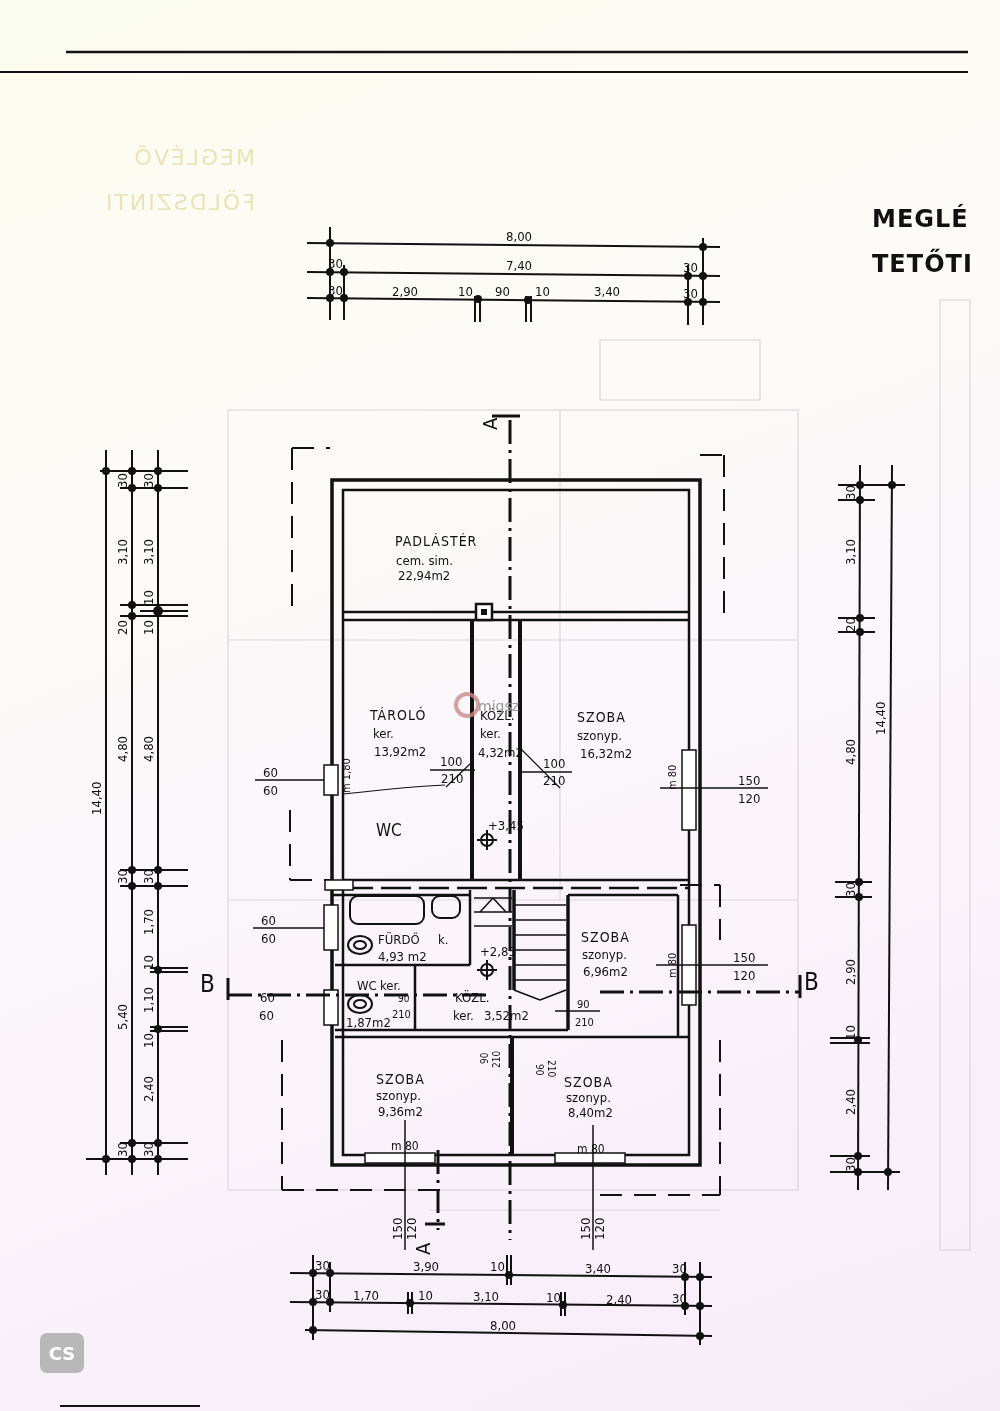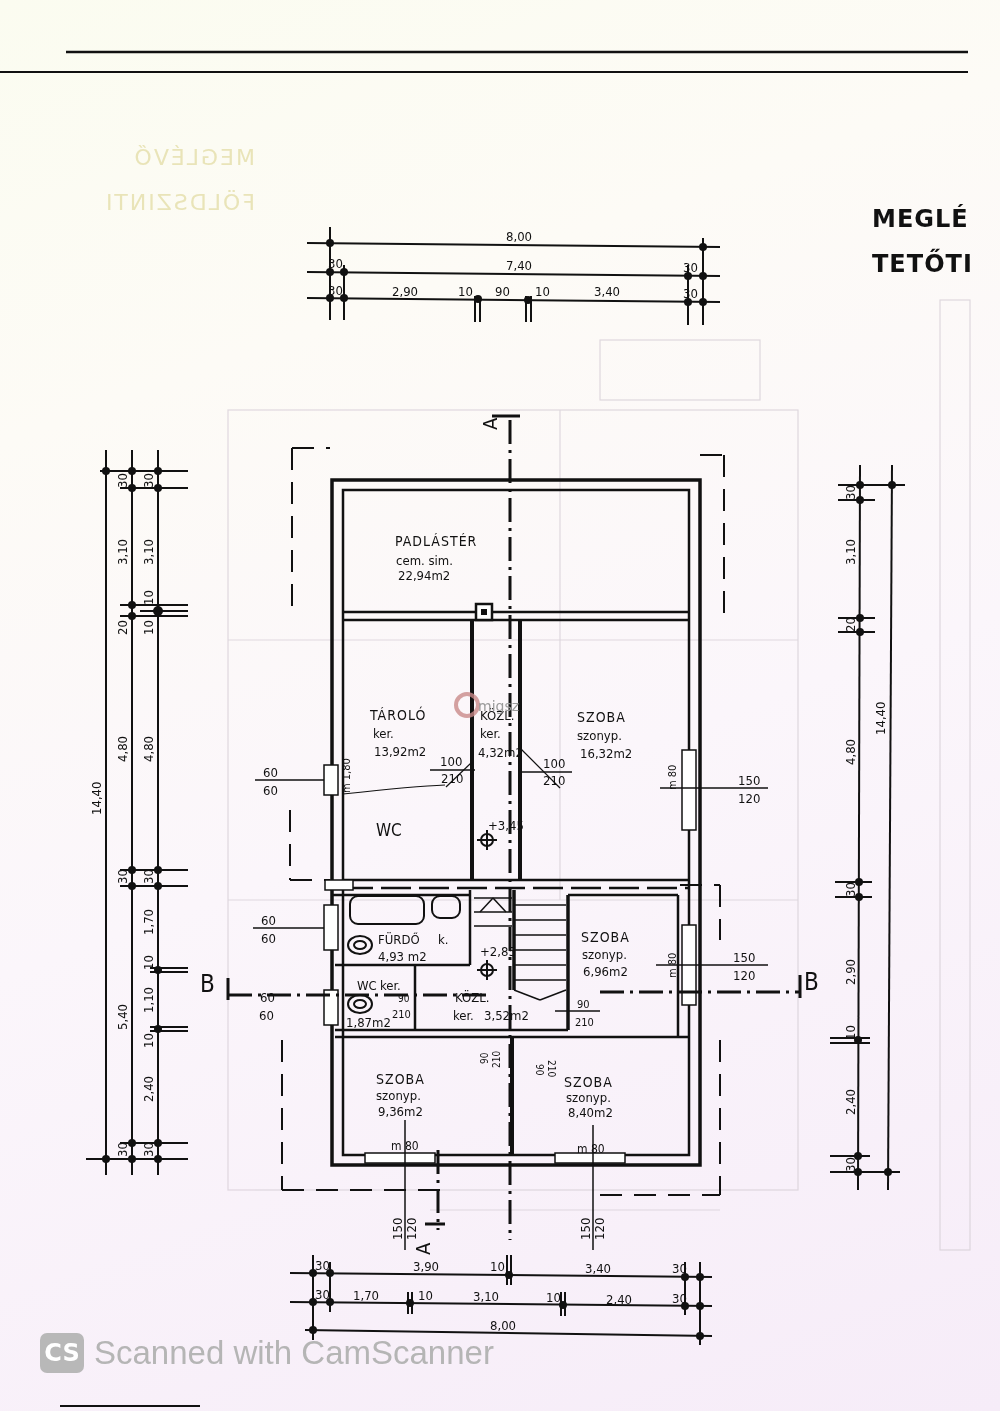--- a/index.html
+++ b/index.html
@@ -9,21 +9,21 @@
         background:linear-gradient(160deg,#fbfcf0 0%,#fdfbf6 25%,#fbf6fb 55%,#f6ecf8 100%);}
   svg{position:absolute;left:0;top:0;}
   .t{font-family:"DejaVu Sans Condensed","DejaVu Sans",sans-serif;fill:#111;}
   .dim{font-size:13px;}
   .room{font-size:14px;letter-spacing:1px;}
   .sub{font-size:13px;}
   .title{font-family:"DejaVu Sans",sans-serif;font-size:24px;font-weight:bold;fill:#111;letter-spacing:1px;}
   .ghost{font-family:"DejaVu Sans",sans-serif;font-size:22px;fill:#e9e4b8;letter-spacing:2px;}
   .cs{position:absolute;left:40px;top:1333px;display:flex;align-items:center;gap:10px;}
   .cs-badge{width:44px;height:40px;border-radius:7px;background:#b8b8b8;color:#fff;
-            font-family:"DejaVu Sans",sans-serif;font-weight:bold;font-size:24px;
+            font-family:"DejaVu Sans",sans-serif;font-weight:bold;font-size:18px;
             display:flex;align-items:center;justify-content:center;}
   .cs-text{font-family:"Liberation Sans",sans-serif;font-size:33px;color:#b5b5b5;}
   .wm{font-family:"DejaVu Sans",sans-serif;font-size:14px;fill:#9a9a9a;}
 </style>
 </head>
 <body>
 
 <div class="page"></div>
 
 <svg width="1000" height="1411" viewBox="0 0 1000 1411">
@@ -449,14 +449,13 @@
   </g>
 
   <g>
     <circle cx="467" cy="705" r="11" fill="none" stroke="#c98a8a" stroke-width="4" opacity="0.8"></circle>
     <text class="wm" x="478" y="711">migsz</text>
   </g>
 </svg>
 
 <div class="cs">
   <div class="cs-badge">CS</div>
-  <div class="cs-text">Scanned with CamScanner</div>
 </div>
 
 </body></html>

